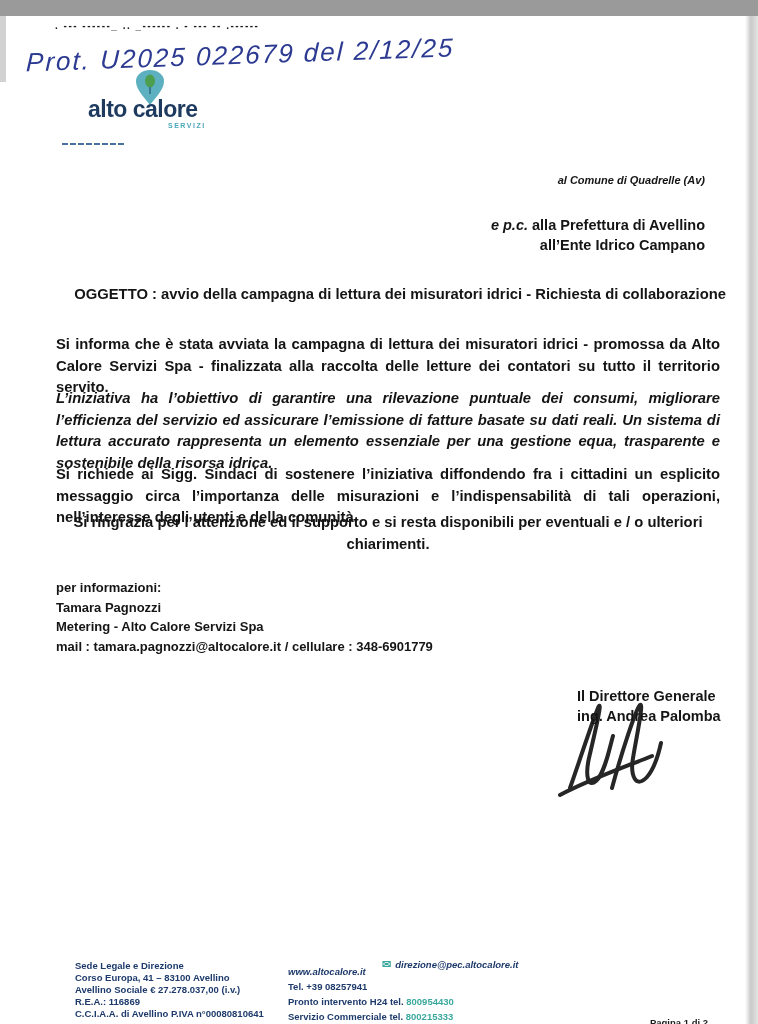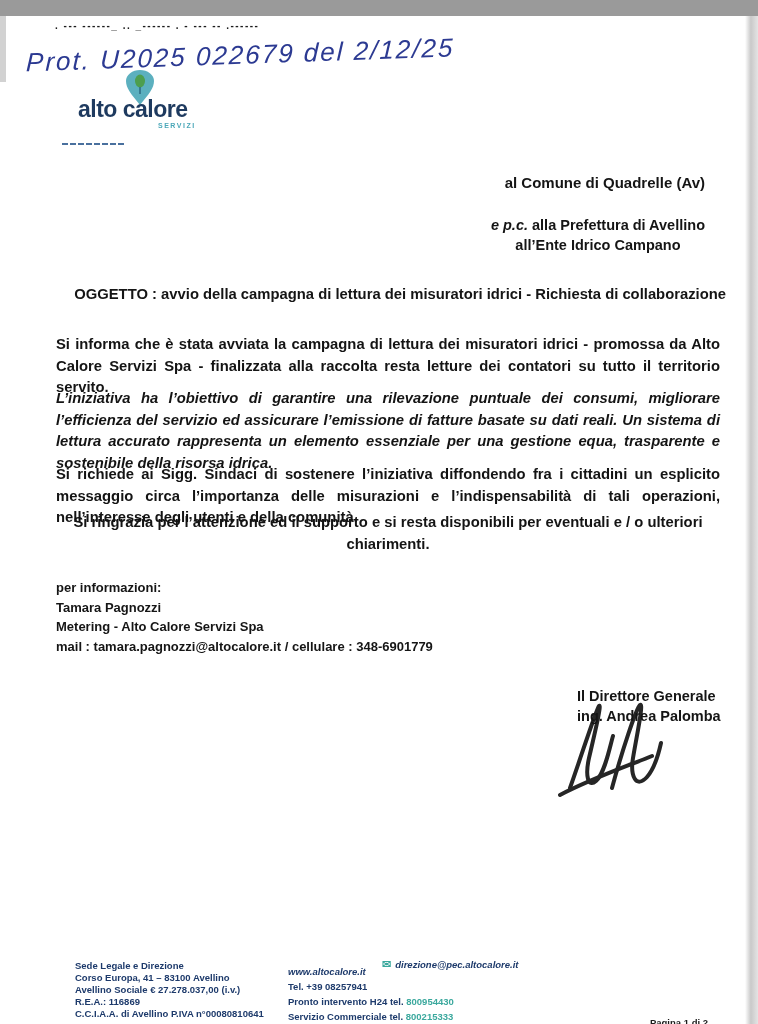--- a/index.html
+++ b/index.html
@@ -17,33 +17,33 @@
   .clipped-line { position:absolute; left:55px; top:4px; width:340px; height:14px;
     overflow:hidden; font-size:10px; font-weight:800; letter-spacing:1.5px; color:#1c1c1c;
     white-space:nowrap; }
 
   
   .handwriting { position:absolute; left:26px; top:24px; width:420px;
     font-style:italic; font-weight:500; font-size:26px; letter-spacing:2px;
     color:#2c3a92; transform:rotate(-2deg) skewX(-4deg); white-space:nowrap; }
 
   
-  .logo { position:absolute; left:78px; top:56px; width:150px; height:62px; }
+  .logo { position:absolute; left:88px; top:56px; width:150px; height:62px; }
   .logo-drop { position:absolute; left:47px; top:-2px; width:30px; height:36px; }
   .logo-text { position:absolute; left:0px; top:24px; font-size:23px; font-weight:600;
     letter-spacing:-0.5px; color:#1e3a5f; }
   .logo-sub { position:absolute; left:80px; top:50px; font-size:7px; font-weight:600;
     letter-spacing:1.5px; color:#4aa7b8; }
   .logo-underline { position:absolute; left:62px; top:127px; width:64px; height:2px;
     background:repeating-linear-gradient(90deg,#49709e 0 6px,rgba(255,255,255,0) 6px 8px); }
 
   
-  .recipient-to { position:absolute; right:53px; top:158px; font-size:15px; font-weight:700; }
+  .recipient-to { position:absolute; right:53px; top:158px; font-size:11px; font-weight:700;font-style:italic; }
   .recipient-cc { position:absolute; right:53px; top:200px; font-size:14.5px; font-weight:700;
-    text-align:center; line-height:19.5px; }
+    text-align:right; line-height:19.5px; }
   .recipient-cc .pc { font-style:italic; }
 
   
   .subject { position:absolute; left:56px; top:270px; width:670px; font-size:14.8px; font-weight:700;text-align:right; }
   .para { position:absolute; left:56px; width:664px; font-size:14.8px; font-weight:600;
     line-height:21.5px; text-align:justify; color:#141414; }
   .p1 { top:318px; }
   .p2 { top:372px;font-style:italic; }
   .p3 { top:448px; }
   .p4 { top:496px; text-align:center; }
@@ -96,21 +96,21 @@
 
   <div class="recipient-to">al Comune di Quadrelle (Av)</div>
 
   <div class="recipient-cc">
     <div><span class="pc">e p.c.</span><span> alla Prefettura di Avellino</span></div>
     <div>all’Ente Idrico Campano</div>
   </div>
 
   <div class="subject">OGGETTO : avvio della campagna di lettura dei misuratori idrici - Richiesta di collaborazione</div>
 
-  <div class="para p1">Si informa che è stata avviata la campagna di lettura dei misuratori idrici - promossa da Alto Calore Servizi Spa - finalizzata alla raccolta resta letture dei contatori su tutto il territorio servito.</div>
+  <div class="para p1">Si informa che è stata avviata la campagna di lettura dei misuratori idrici - promossa da Alto Calore Servizi Spa - finalizzata alla raccolta delle letture dei contatori su tutto il territorio servito.</div>
   <div class="para p2">L’iniziativa ha l’obiettivo di garantire una rilevazione puntuale dei consumi, migliorare l’efficienza del servizio ed assicurare l’emissione di fatture basate su dati reali. Un sistema di lettura accurato rappresenta un elemento essenziale per una gestione equa, trasparente e sostenibile della risorsa idrica.</div>
   <div class="para p3">Si richiede ai Sigg. Sindaci di sostenere l’iniziativa diffondendo fra i cittadini un esplicito messaggio circa l’importanza delle misurazioni e l’indispensabilità di tali operazioni, nell’interesse degli utenti e della comunità.</div>
   <div class="para p4">Si ringrazia per l’attenzione ed il supporto e si resta disponibili per eventuali e / o ulteriori chiarimenti.</div>
 
   <div class="contact">
     <div>per informazioni:</div>
     <div>Tamara Pagnozzi</div>
     <div>Metering - Alto Calore Servizi Spa</div>
     <div>mail : tamara.pagnozzi@altocalore.it  / cellulare : 348-6901779</div>
   </div>

